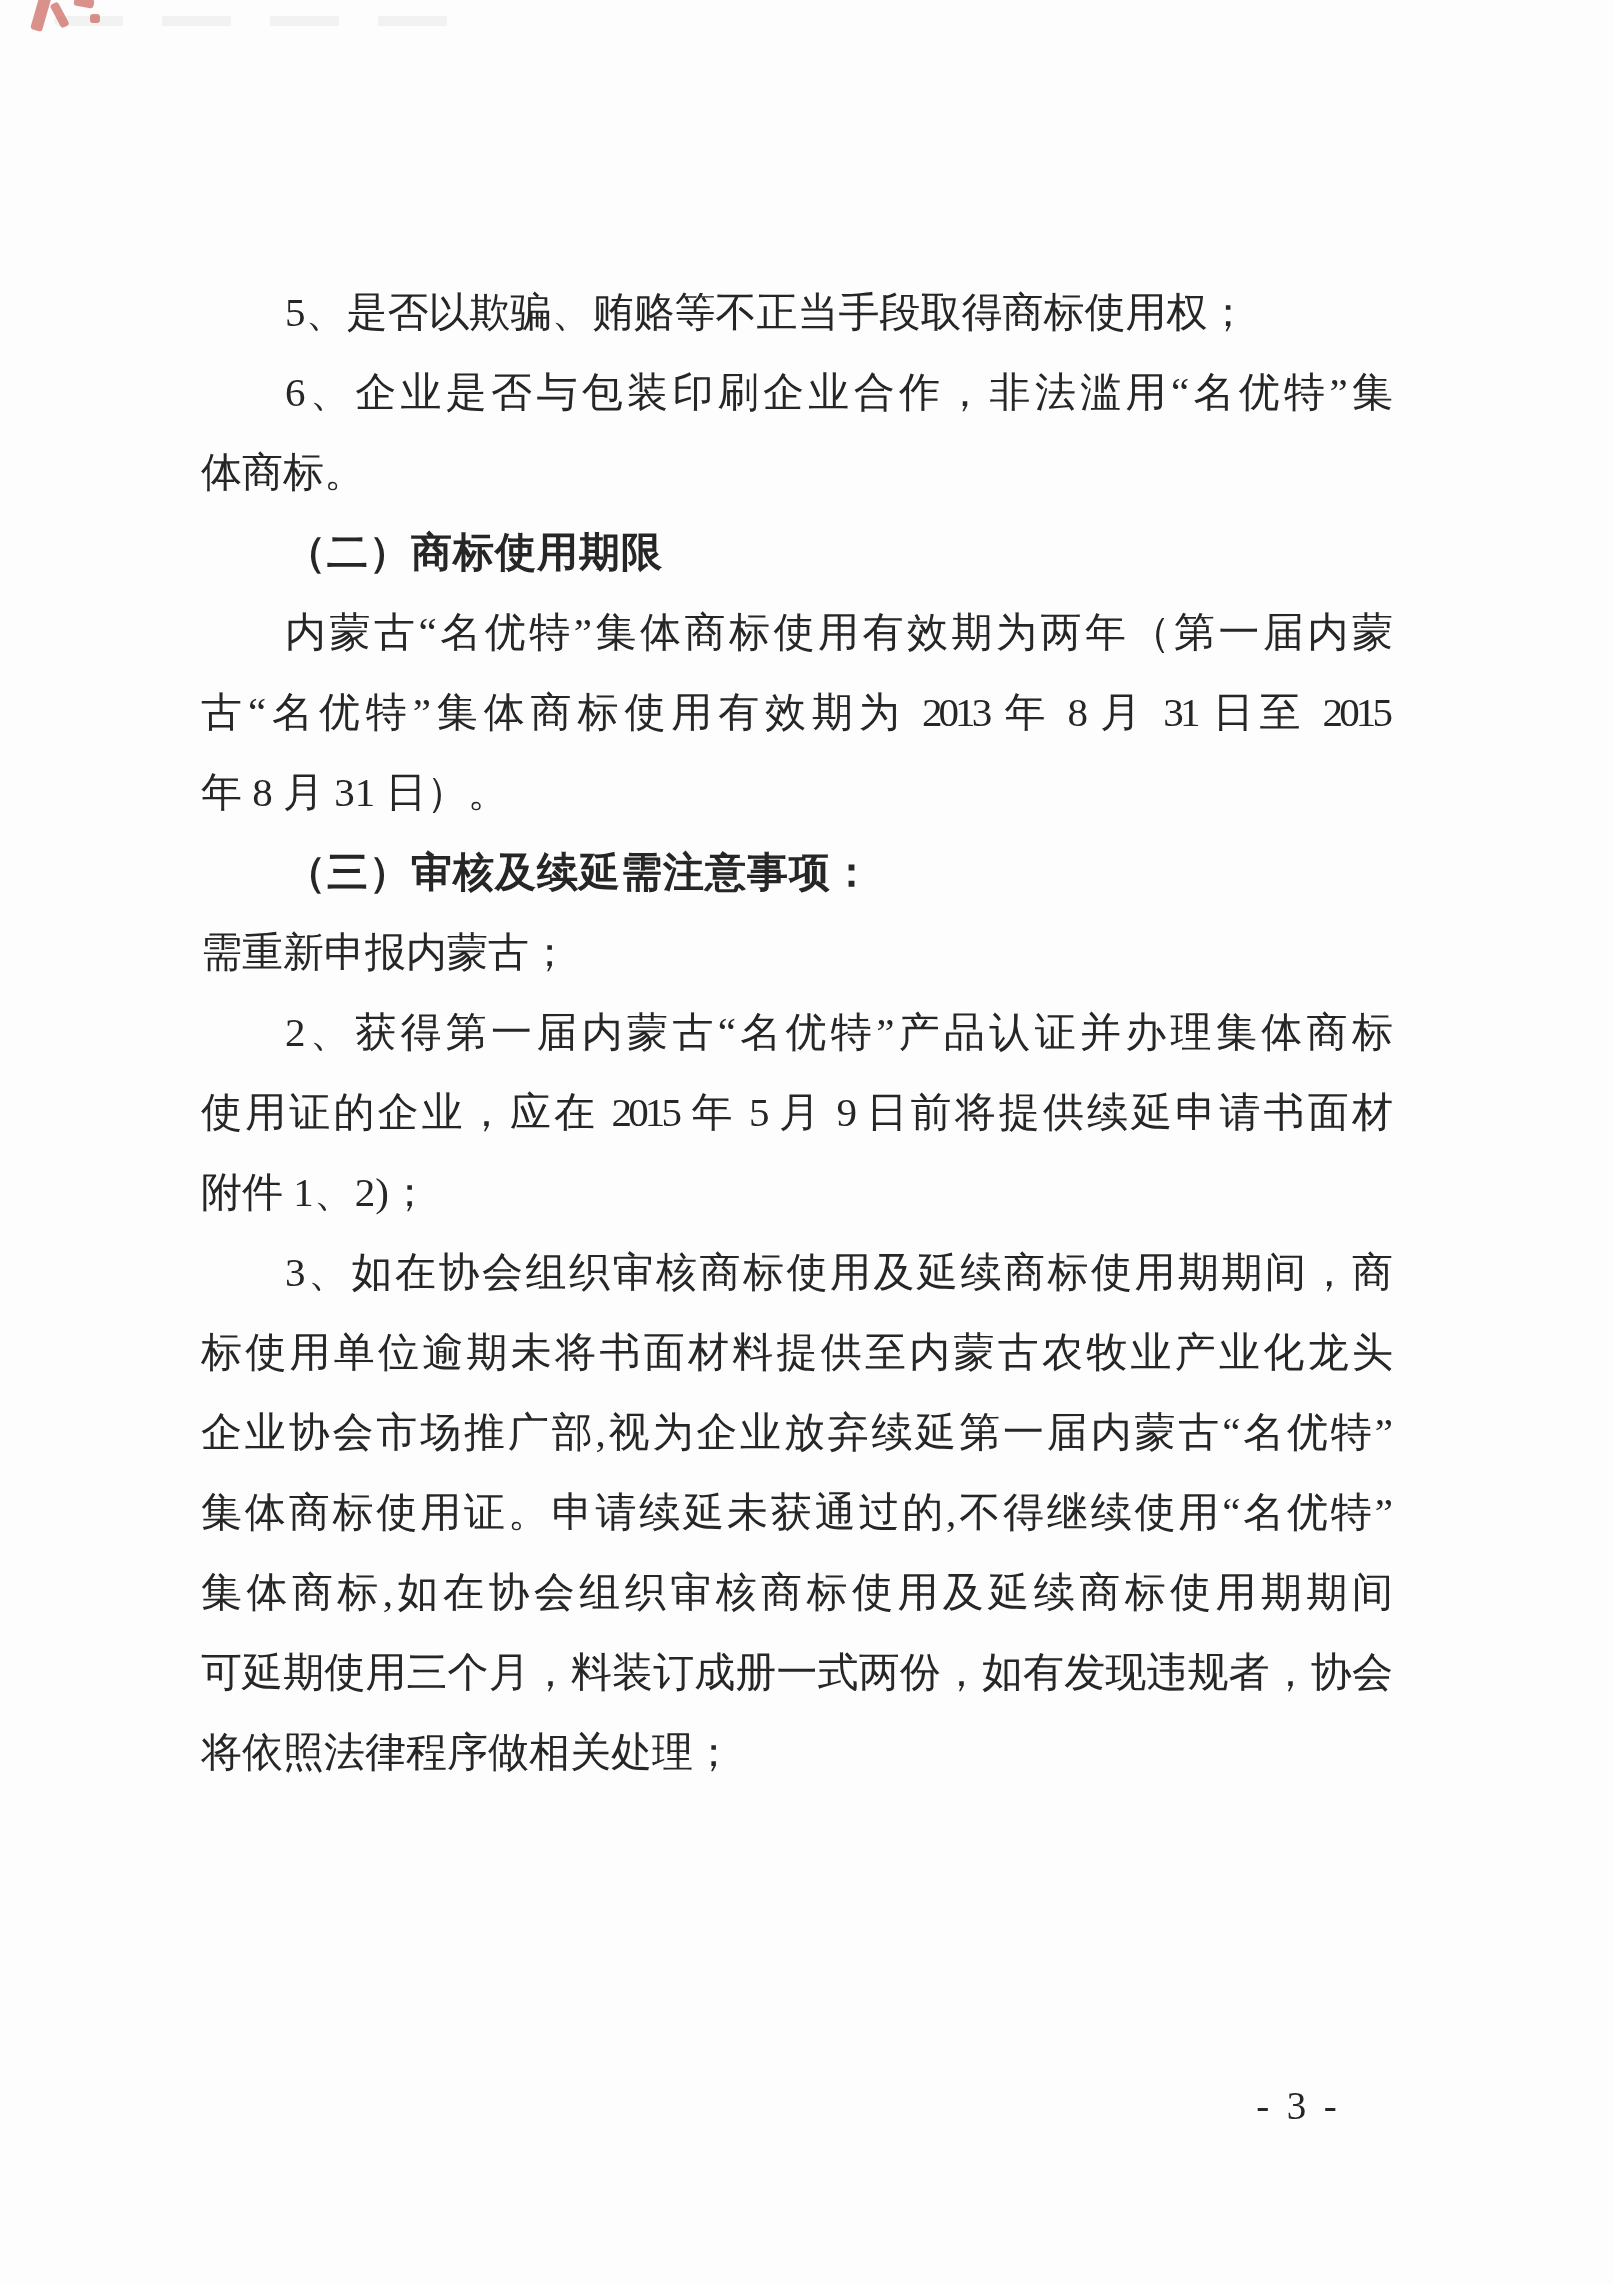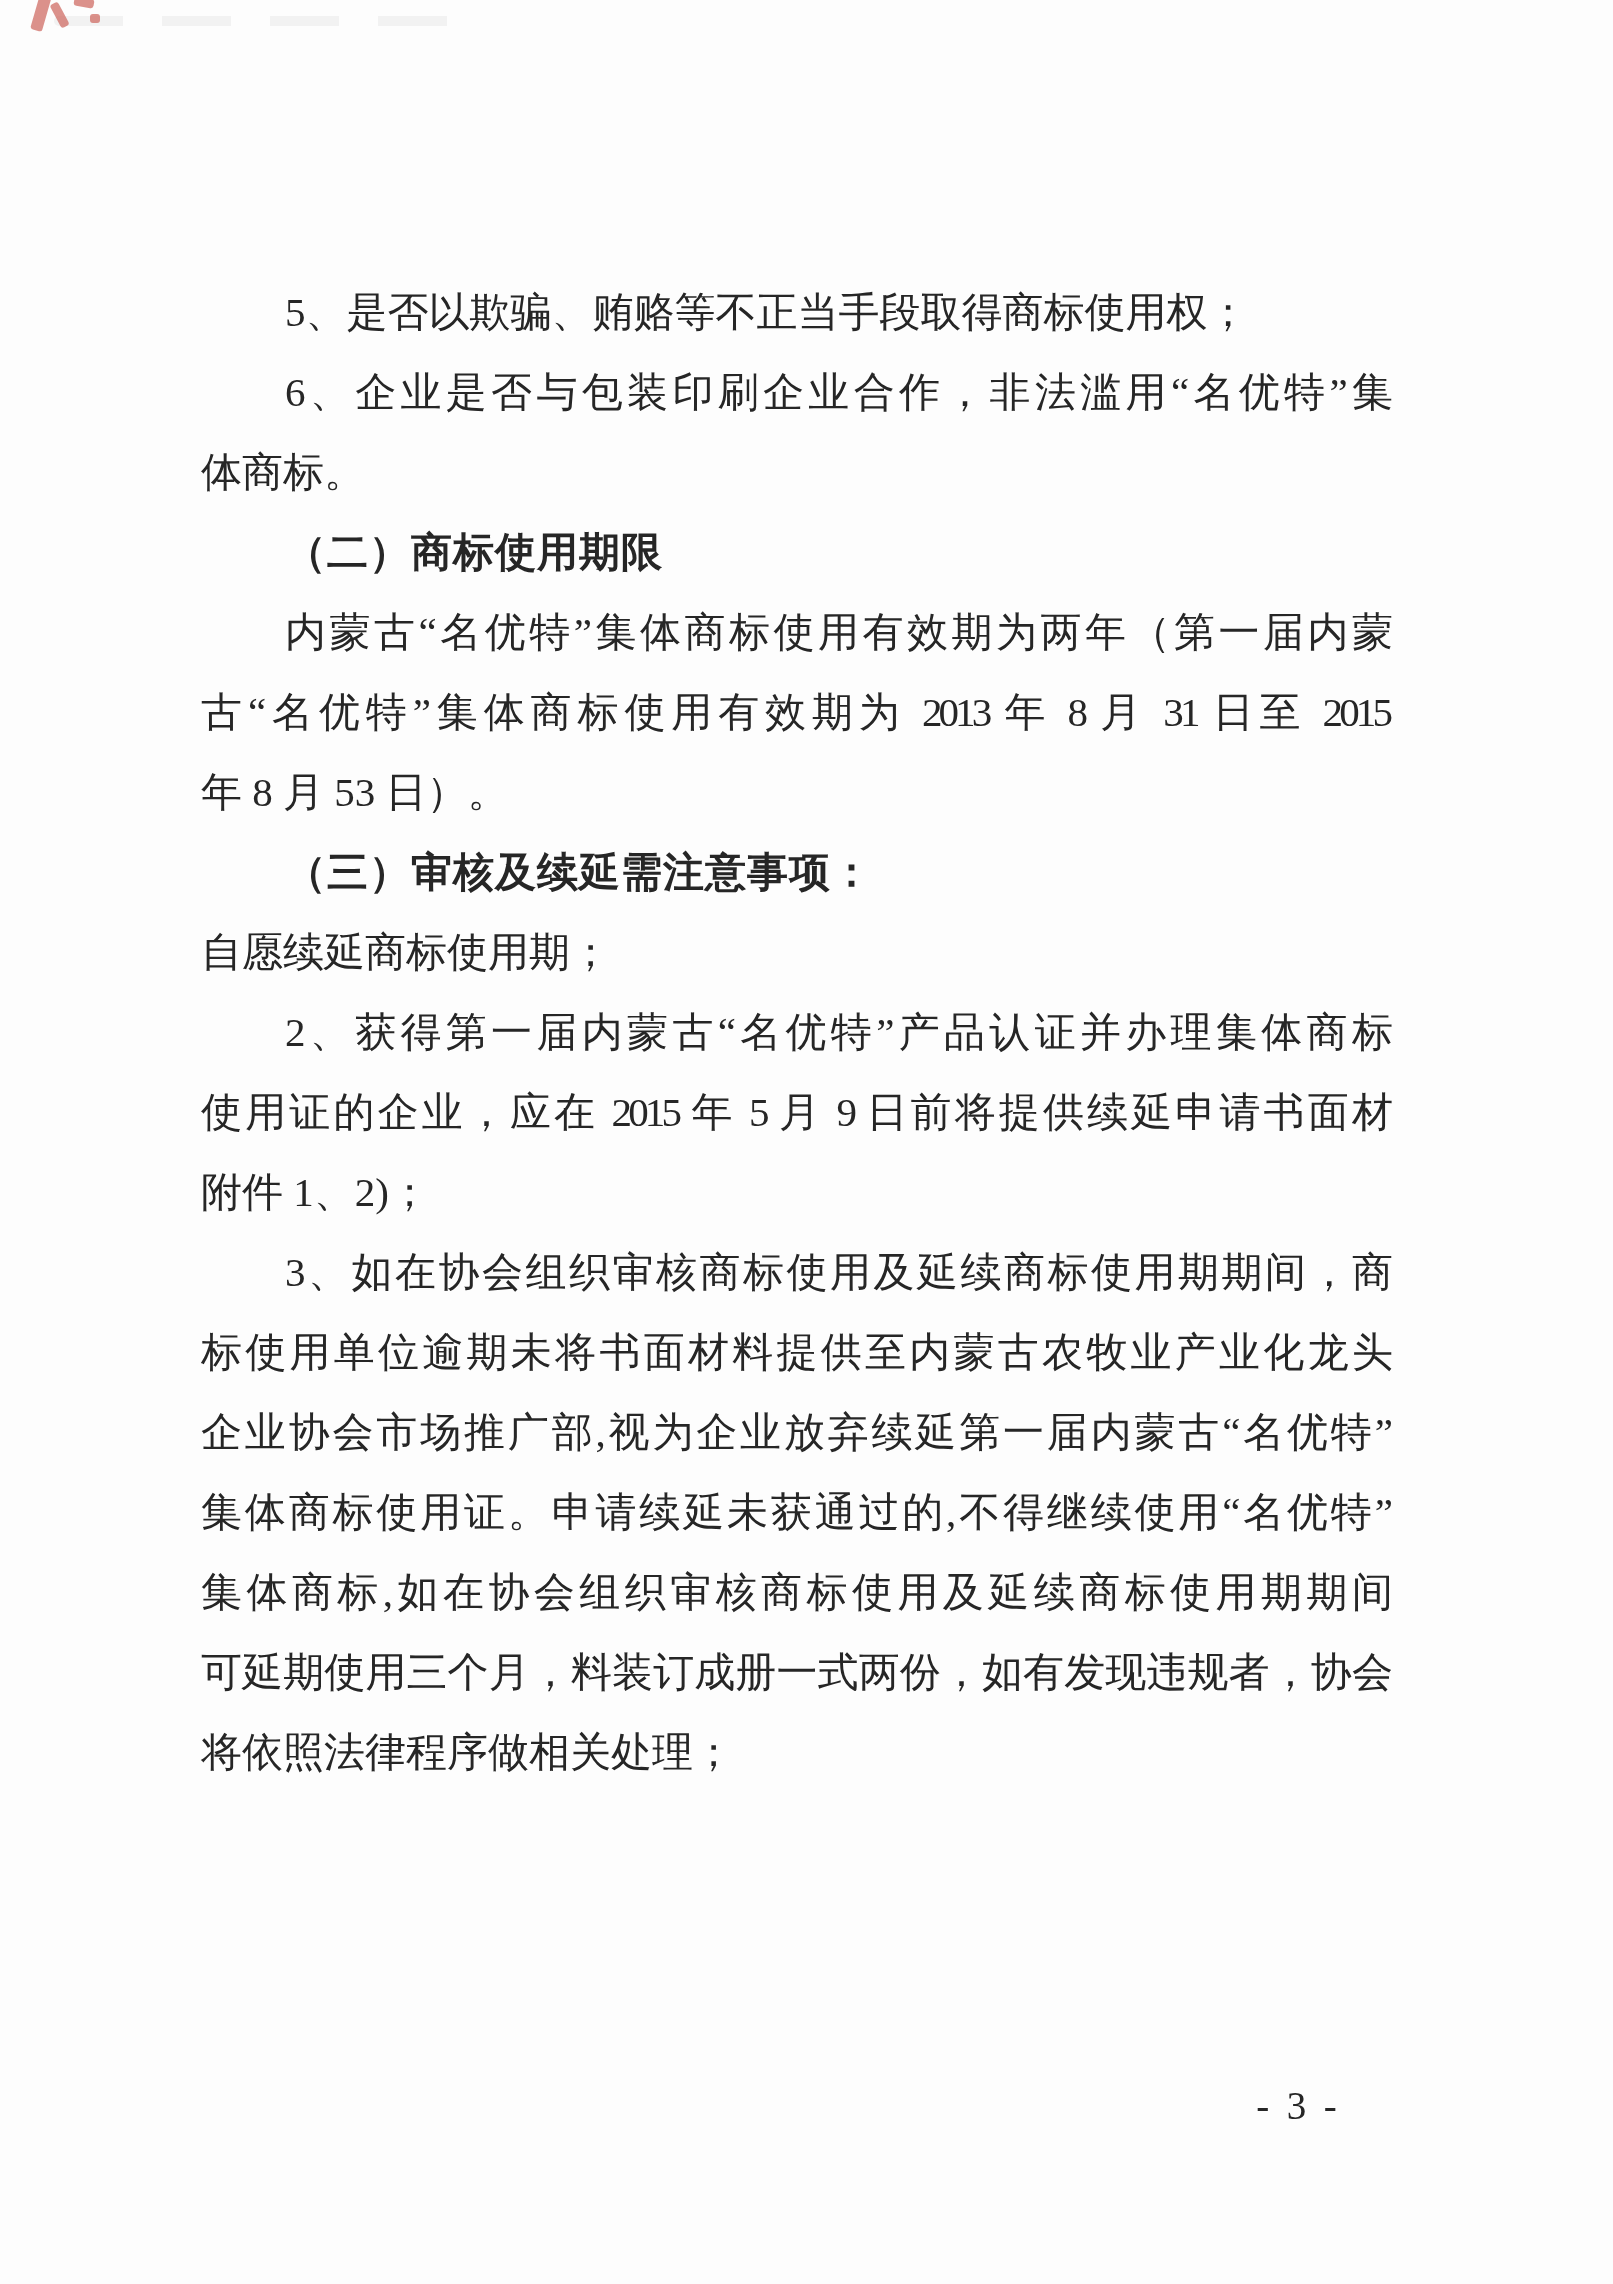--- a/index.html
+++ b/index.html
@@ -88,23 +88,23 @@
     <span class="rm4"></span>
   </div>
 
   <div class="text-block">
       <div class="line indent">5、是否以欺骗、贿赂等不正当手段取得商标使用权；</div>
       <div class="line indent justify">6、企业是否与包装印刷企业合作，非法滥用“名优特”集</div>
       <div class="line">体商标。</div>
       <div class="line indent heading">（二）商标使用期限</div>
       <div class="line indent justify">内蒙古“名优特”集体商标使用有效期为两年（第一届内蒙</div>
       <div class="line justify">古“名优特”集体商标使用有效期为 2013 年 8 月 31 日至 2015</div>
-      <div class="line">年 8 月 53 日）。</div>
+      <div class="line">年 8 月 31 日）。</div>
       <div class="line indent heading">（三）审核及续延需注意事项：</div>
-      <div class="line">自愿续延商标使用期；</div>
+      <div class="line">需重新申报内蒙古；</div>
       <div class="line indent justify">2、获得第一届内蒙古“名优特”产品认证并办理集体商标</div>
       <div class="line justify">使用证的企业，应在 2015 年 5 月 9 日前将提供续延申请书面材</div>
       <div class="line">附件 1、2)；</div>
       <div class="line indent justify">3、如在协会组织审核商标使用及延续商标使用期期间，商</div>
       <div class="line justify">标使用单位逾期未将书面材料提供至内蒙古农牧业产业化龙头</div>
       <div class="line justify">企业协会市场推广部,视为企业放弃续延第一届内蒙古“名优特”</div>
       <div class="line justify">集体商标使用证。申请续延未获通过的,不得继续使用“名优特”</div>
       <div class="line justify">集体商标,如在协会组织审核商标使用及延续商标使用期期间</div>
       <div class="line justify">可延期使用三个月，料装订成册一式两份，如有发现违规者，协会</div>
       <div class="line">将依照法律程序做相关处理；</div>

